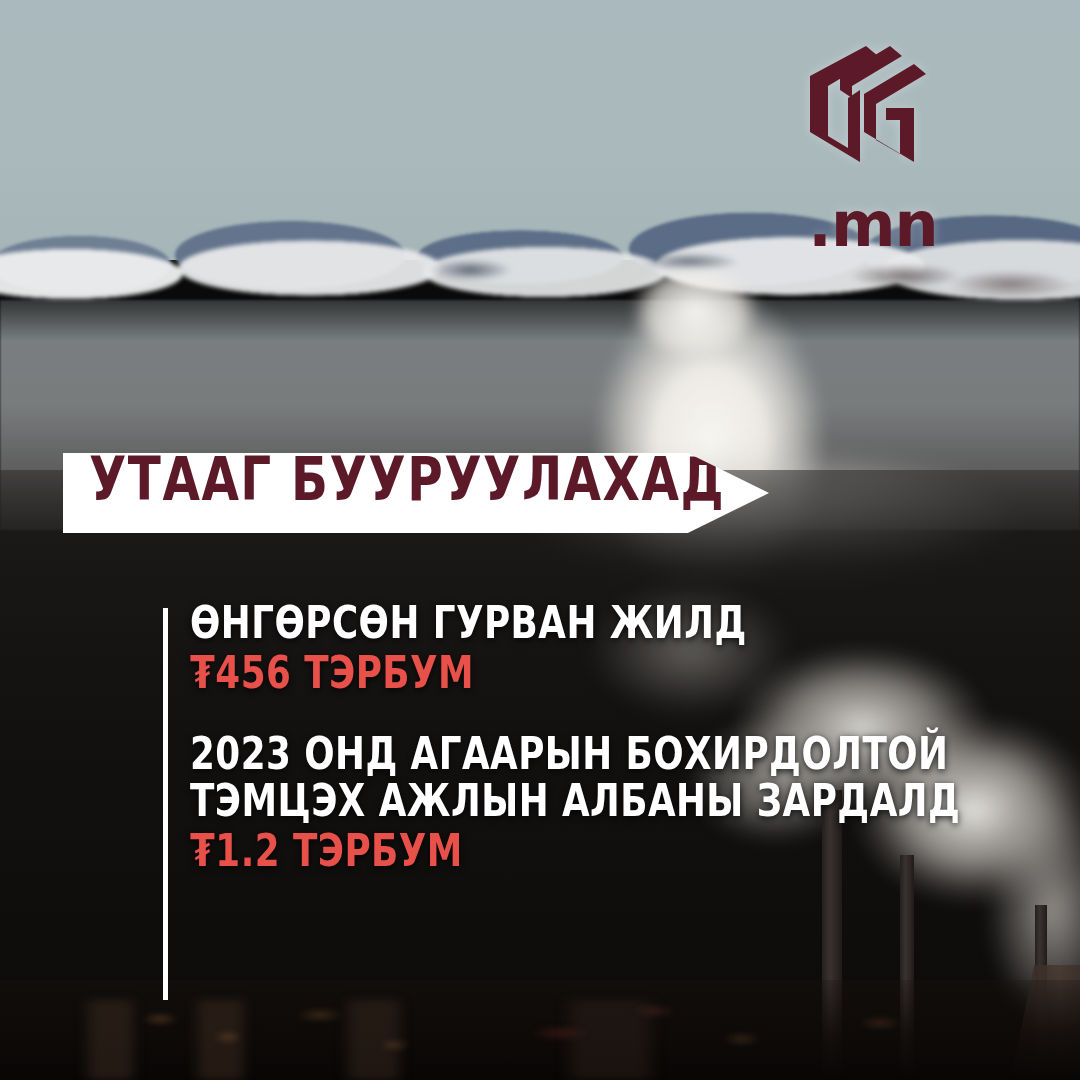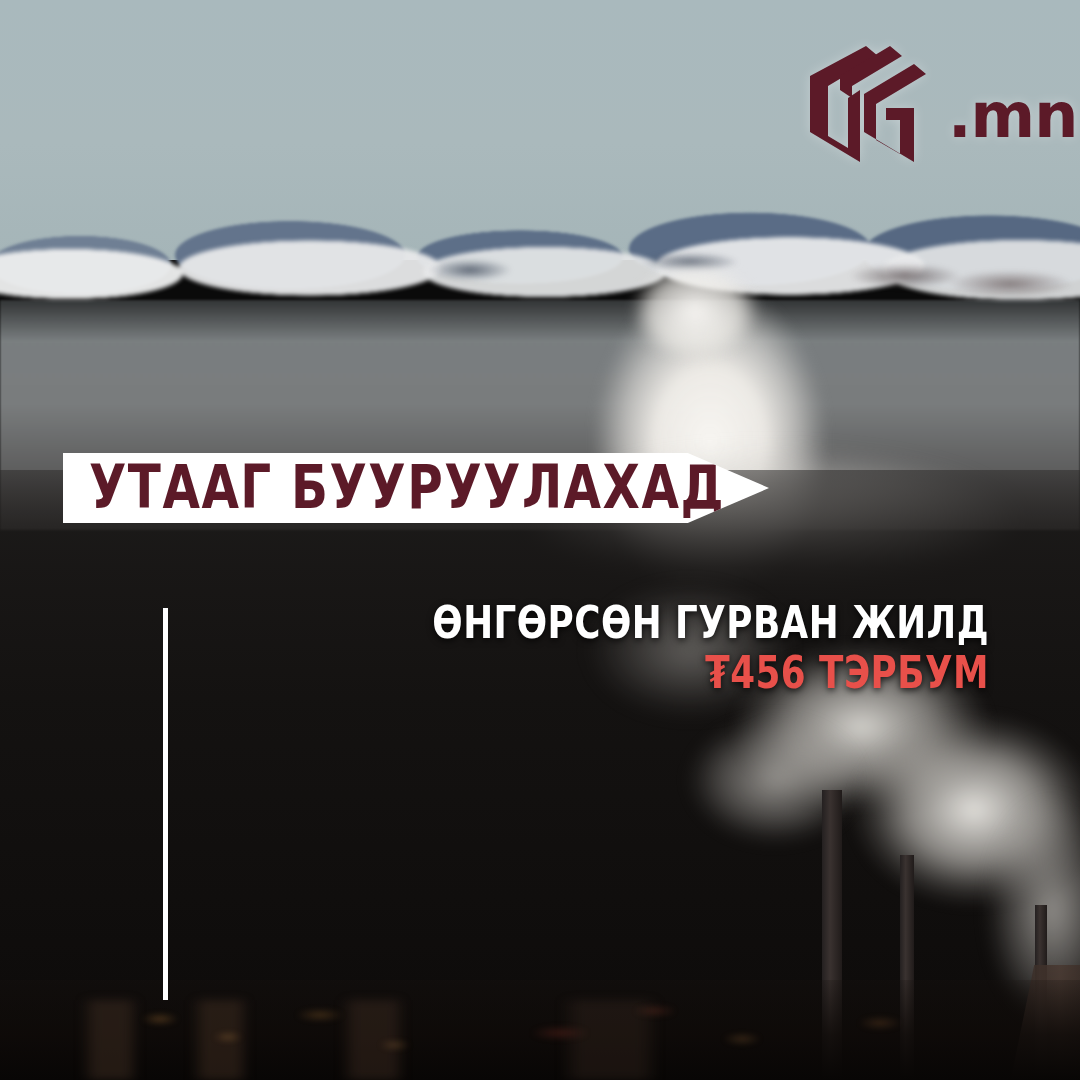--- a/index.html
+++ b/index.html
@@ -190,56 +190,57 @@
         rgba(52,38,30,.40) 580px, rgba(52,38,30,.40) 640px,
         rgba(30,22,18,0) 660px);
     filter: blur(4px);
   }
 
   
   .logo {
     position:absolute; left:800px; top:40px;
     display:flex; align-items:center; gap:2px;
     filter: drop-shadow(0 0 6px rgba(255,255,255,.30));
+    flex-direction: column;
   }
   .logo svg { display:block; }
   .logo-tld {
     font-family: "DejaVu Sans", sans-serif;
     font-weight: 700;
     font-size: 62px;
     line-height: 1;
     letter-spacing: -1px;
     color: #5c1a28;
     margin-left: -4px;
     margin-top: 22px;
   }
 
   
   .banner {
     position:absolute; left:63px; top:453px;
-    width:706px; height:70px;
+    width:706px; height:80px;
     background:#ffffff;
     clip-path: polygon(0 0, 88.5% 0, 100% 50%, 88.5% 100%, 0 100%);
-    display:flex; align-items:center;
+    display:flex; 
   }
   .banner-text {
     font-family: "DejaVu Sans", sans-serif;
     font-weight: 700;
     font-size: 50px;
     letter-spacing: 1.5px;
     color:#5c1a28;
     margin-left: 26px;
     transform: scaleY(1.20) scaleX(.97);
     transform-origin: left center;
     white-space: nowrap;
   }
 
   
   .stats {
-    position:absolute; left:190px; top:600px; width:850px;text-align:right;
+    position:absolute; left:190px; top:600px; width:850px;
   }
   .rule {
     position:absolute; left:-27px; top:8px;
     width:5px; height:392px;
     background:#ffffff;
   }
   .stat { margin-bottom: 34px; }
   .stat:last-child { margin-bottom: 0; }
 
   .stat-label, .stat-value {
@@ -314,16 +315,21 @@
   </div>
 
   <div class="stats">
     <div class="rule"></div>
 
     <div class="stat">
       <div class="stat-label">ӨНГӨРСӨН ГУРВАН ЖИЛД</div>
       <div class="stat-value">₮456 ТЭРБУМ</div>
     </div>
 
+    <div class="stat">
+      <div class="stat-label">2023 ОНД АГААРЫН БОХИРДОЛТОЙ</div>
+      <div class="stat-label">ТЭМЦЭХ АЖЛЫН АЛБАНЫ ЗАРДАЛД</div>
+      <div class="stat-value">₮1.2 ТЭРБУМ</div>
+    </div>
 
   </div>
 
 </div>
 
 </body></html>

